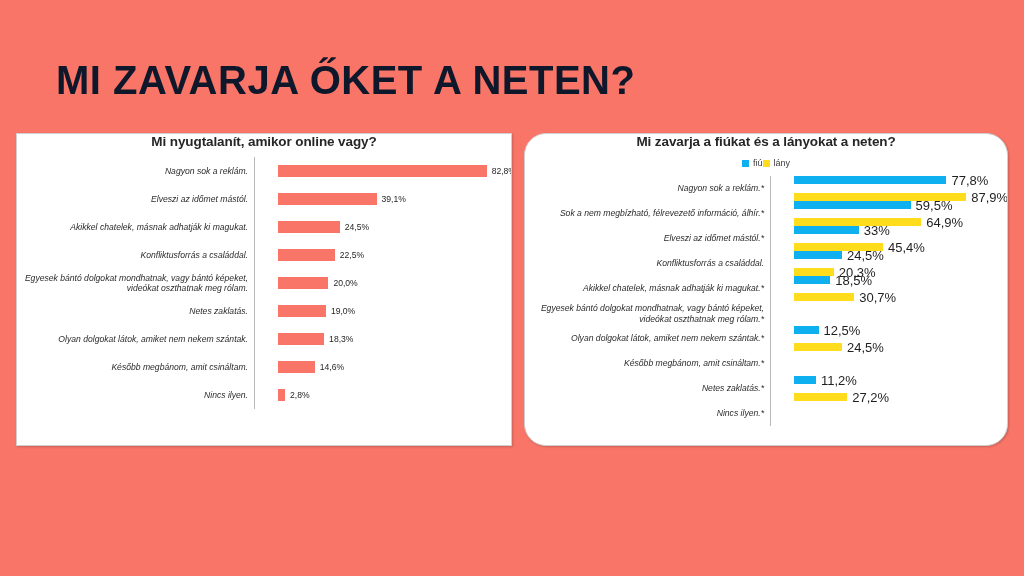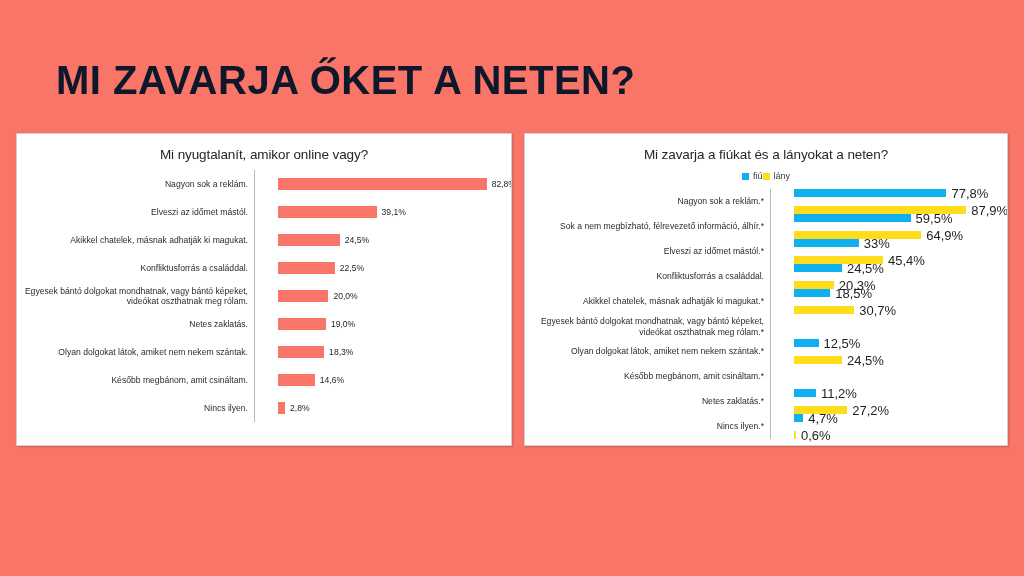--- a/index.html
+++ b/index.html
@@ -32,28 +32,27 @@
   
   .card {
     position: absolute;
     background: #ffffff;
     box-sizing: border-box;
     border: 1px solid #cfcfcf;
     box-shadow: 1px 1px 2px rgba(0,0,0,0.18);
     overflow: hidden;
   }
   #card-left  { left: 16px;  top: 133px; width: 496px; height: 313px; }
-  #card-right { left: 524px; top: 133px; width: 484px; height: 313px; }
+  #card-right { left: 524px; top: 133px; width: 484px; height: 313px; border-radius: 22px; }
 
   .chart-title {
     text-align: center;
     font-size: 13.5px;
-    font-weight: normal;
+    font-weight: bold;
     color: #262626;
-    margin-top: 13px;
     letter-spacing: -0.1px;
   }
 
   
   .legend {
     display: flex;
     justify-content: center;
     align-items: center;
     margin-top: 9px;
   }
@@ -89,20 +88,21 @@
     box-sizing: border-box;
   }
   .row-label {
     text-align: right;
     font-size: 8.6px;
     color: #2b2b2b;
     line-height: 10.5px;
     padding-right: 6px;
     box-sizing: border-box;
     flex: none;
+    font-style: italic;
   }
   .row-bars {
     position: relative;
     flex: 1 1 auto;
     box-sizing: border-box;
     padding-left: 24px;
   }
   .bar-wrap {
     display: flex;
     align-items: center;
@@ -333,25 +333,15 @@
             <span class="bar-value">11,2%</span>
           </div>
           <div class="bar-wrap">
             <div class="bar s1" style="width: 53.312px; background: rgb(255, 221, 28);"></div>
             <span class="bar-value">27,2%</span>
           </div>
         </div>
       </div>
       <div class="row">
         <div class="row-label">Nincs ilyen.*</div>
-        <div class="row-bars">
-          <div class="bar-wrap">
-            <div class="bar s0" style="width: 9.212px; background: rgb(15, 176, 239);"></div>
-            <span class="bar-value">4,7%</span>
-          </div>
-          <div class="bar-wrap">
-            <div class="bar s1" style="width: 2px; background: rgb(255, 221, 28);"></div>
-            <span class="bar-value">0,6%</span>
-          </div>
-        </div>
       </div>
     </div>
 </div>
 
 </body></html>

